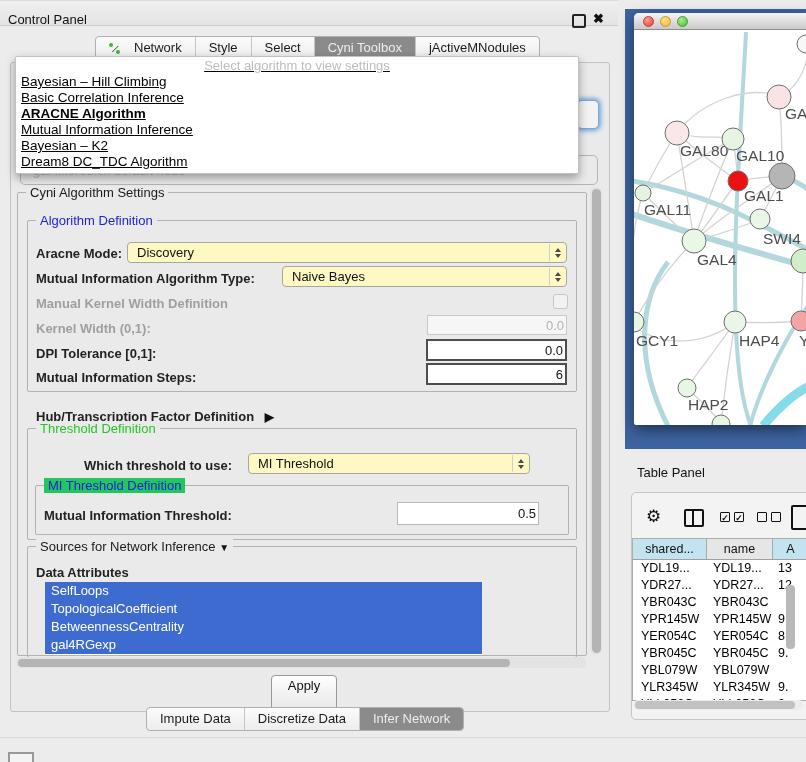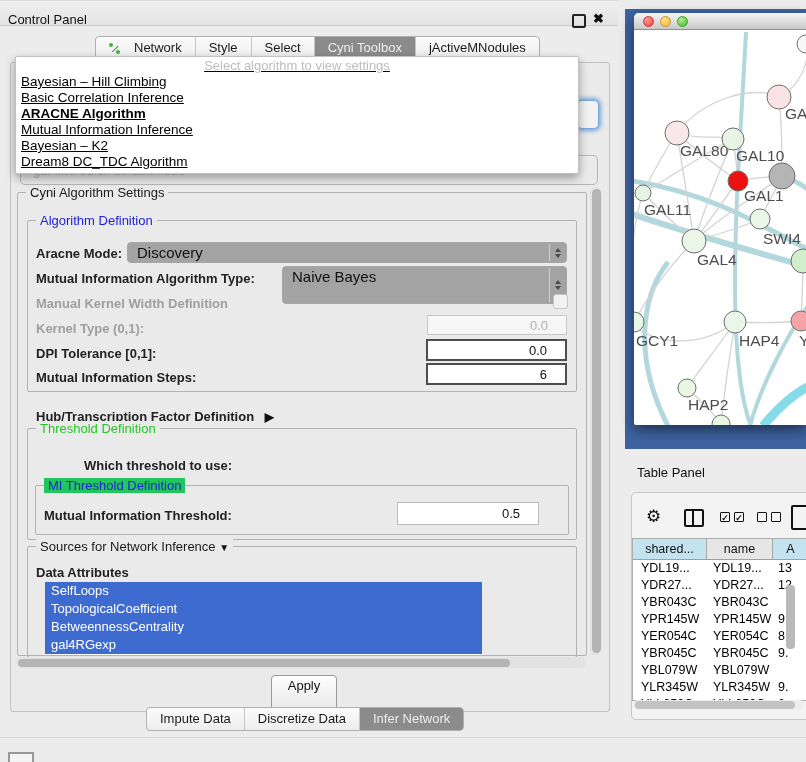--- a/index.html
+++ b/index.html
@@ -44,29 +44,29 @@
 
   
   .fset{position:absolute;border:1px solid #b2b2b2;border-radius:2px;}
   .legend{position:absolute;top:-8px;left:8px;background:#eaeaea;padding:0 4px;font-size:13px;color:#1a1a1a;white-space:nowrap;}
   .legend.blue{color:#2121d6;}
   .legend.green{color:#28c428;}
 
   .lbl{position:absolute;font-size:13px;font-weight:bold;color:#222;white-space:nowrap;}
   .lbl.dis{color:#9f9f9f;}
 
-  .combo{position:absolute;background:#a3a3a3;border:1px solid #a6a6a6;border-radius:4px;font-size:15px;color:#111;
+  .combo{position:absolute;background:#fef9c3;border:1px solid #a6a6a6;border-radius:4px;font-size:13px;color:#111;
     line-height:19px;padding-left:9px;box-sizing:border-box;}
   .stepper{position:absolute;right:1px;top:1px;bottom:1px;width:15px;border-left:1px solid #cfcfcf;
     display:flex;flex-direction:column;align-items:center;justify-content:center;gap:2px;}
   .tri-u{width:0;height:0;border-left:3.5px solid transparent;border-right:3.5px solid transparent;border-bottom:4.5px solid #4a4a4a;}
   .tri-d{width:0;height:0;border-left:3.5px solid transparent;border-right:3.5px solid transparent;border-top:4.5px solid #4a4a4a;}
 
   .tfield{position:absolute;background:#fff;border:1px solid #b9b9b9;font-size:13px;color:#111;
-    text-align:right;box-sizing:border-box;display:flex;align-items:center;justify-content:flex-end;padding-right:18px;}
+    text-align:right;box-sizing:border-box;display:flex;align-items:center;justify-content:flex-end;padding-right:2px;}
   .tfield.strong{border:2px solid #4e4e4e;}
   .tfield.dis{background:#f6f6f6;color:#b2b2b2;border-color:#c9c9c9;}
 
   .chk{position:absolute;width:13px;height:13px;border:1px solid #c6c6c6;border-radius:3px;background:#f2f2f2;}
 
   .arrow-r{font-size:12px;color:#111;}
   .arrow-d{font-size:10px;color:#111;}
 
   .attr-list{left:45px;top:582px;width:437px;height:73px;background:#fff;overflow:hidden;}
   .attr-item{height:18px;line-height:18px;background:#3e6bd0;color:#fff;font-size:13px;padding-left:6px;}
@@ -182,50 +182,57 @@
   <div class="abs lbl" style="left:36px;top:246px;">Aracne Mode:</div>
   <div class="abs combo" style="left:127px;top:242px;width:440px;height:21px;">
     <span>Discovery</span>
     <span class="stepper">
         <span class="tri-u"></span>
         <span class="tri-d"></span>
       </span>
   </div>
 
   <div class="abs lbl" style="left:36px;top:271px;">Mutual Information Algorithm Type:</div>
-  <div class="abs combo" style="left:282px;top:266px;width:285px;height:38px;">
+  <div class="abs combo" style="left:282px;top:266px;width:285px;height:21px;">
     <span>Naive Bayes</span>
     <span class="stepper">
         <span class="tri-u"></span>
         <span class="tri-d"></span>
       </span>
   </div>
 
   <div class="abs lbl dis" style="left:36px;top:296px;">Manual Kernel Width Definition</div>
   <div class="abs chk" style="left:553px;top:294px;"></div>
 
-  <div class="abs lbl dis" style="left:36px;top:321px;">Kernel Type (0,1):</div>
+  <div class="abs lbl dis" style="left:36px;top:321px;">Kernel Width (0,1):</div>
   <div class="abs tfield dis" style="left:427px;top:315px;width:140px;height:20px;">0.0</div>
 
   <div class="abs lbl" style="left:36px;top:346px;">DPI Tolerance [0,1]:</div>
   <div class="abs tfield strong" style="left:426px;top:339px;width:141px;height:22px;">0.0</div>
 
   <div class="abs lbl" style="left:36px;top:370px;">Mutual Information Steps:</div>
   <div class="abs tfield strong" style="left:426px;top:363px;width:141px;height:22px;">6</div>
 
   <div class="abs lbl" style="left:36px;top:397px;margin-top:12px;">
     <span>Hub/Transcription Factor Definition</span>
     <span class="arrow-r" style="margin-left:7px;">▶</span>
   </div>
 
   <div class="abs fset" style="left:27px;top:428px;width:548px;height:110px;">
     <span class="legend green">Threshold Definition</span>
   </div>
 
   <div class="abs lbl" style="left:84px;top:458px;">Which threshold to use:</div>
+  <div class="abs combo" style="left:248px;top:453px;width:282px;height:21px;">
+    <span>MI Threshold</span>
+    <span class="stepper">
+        <span class="tri-u"></span>
+        <span class="tri-d"></span>
+      </span>
+  </div>
 
   <div class="abs fset" style="left:35px;top:485px;width:532px;height:48px;">
     <span class="legend blue" style="background:#22c55e;">MI Threshold Definition</span>
   </div>
   <div class="abs lbl" style="left:44px;top:508px;">Mutual Information Threshold:</div>
   <div class="abs tfield" style="left:397px;top:502px;width:142px;height:23px;">0.5</div>
 
   <div class="abs fset" style="left:27px;top:546px;width:548px;height:110px;">
     <span class="legend">
       <span>Sources for Network Inference</span>

